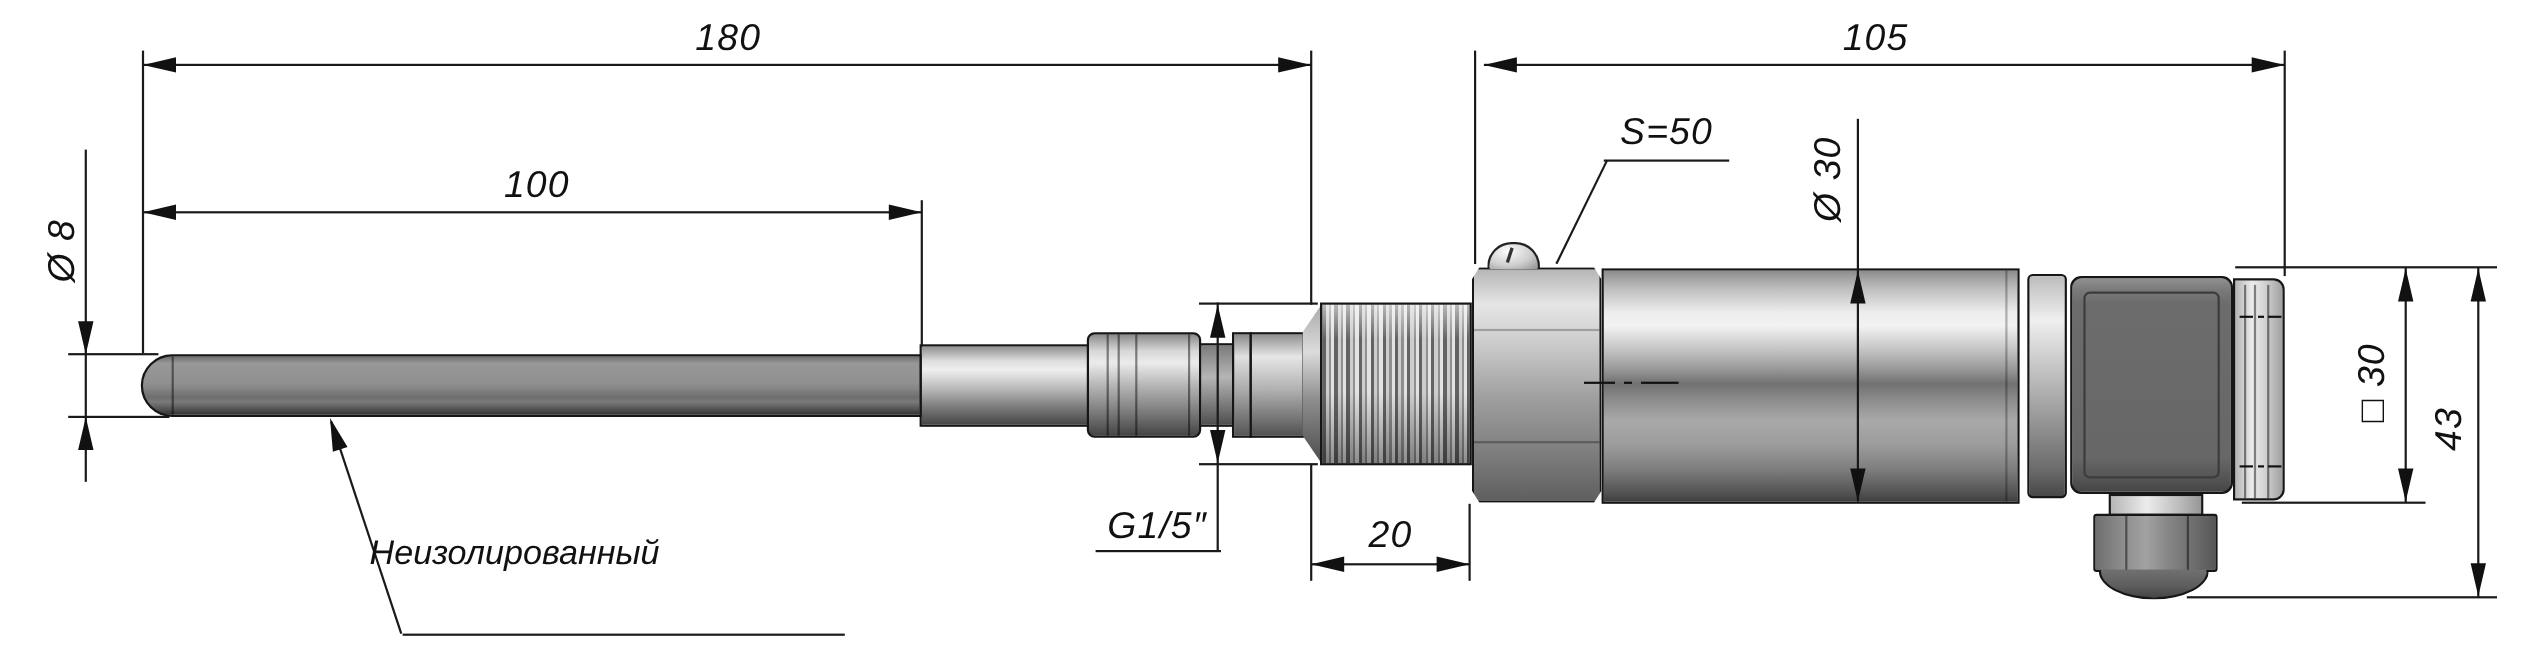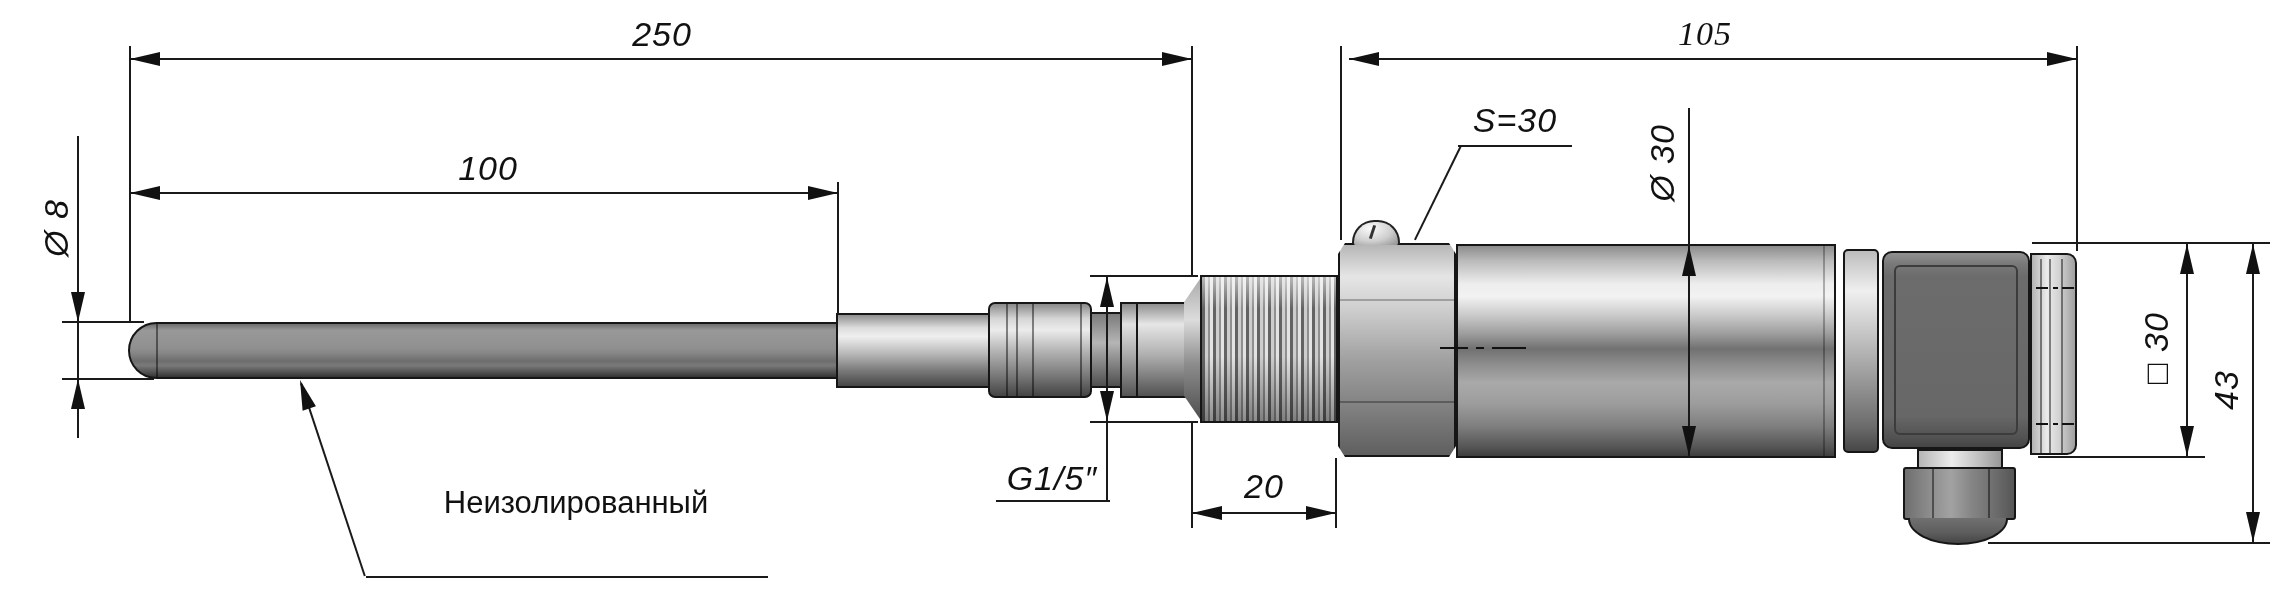--- a/index.html
+++ b/index.html
@@ -19,22 +19,22 @@
   .dimtext{
     position:absolute;font-style:italic;font-size:34px;line-height:36px;
     text-align:center;white-space:nowrap;letter-spacing:1px;
   }
   .vlabel{
     position:absolute;width:200px;height:40px;font-style:italic;font-size:34px;line-height:40px;
     text-align:center;white-space:nowrap;letter-spacing:1px;
     transform:rotate(-90deg);
   }
   .note{
-    position:absolute;left:369px;top:482px;width:414px;text-align:center;
-    font-size:31px;line-height:42px;white-space:nowrap;
+    position:absolute;left:336px;top:482px;width:414px;text-align:left;
+    font-style:italic;font-size:31px;line-height:42px;white-space:nowrap;
   }
   .leader{position:absolute;height:2px;background:#1a1a1a;transform-origin:0 0;}
 </style>
 </head>
 <body>
 
 <div id="canvas">
 
   <div class="part" style="left:128px;top:322px;width:710px;height:57px;border-radius:29px 0 0 29px;
               background:linear-gradient(180deg,#6e6e6e 0%,#989898 12%,#909090 45%,#868686 55%,#6d6d6d 70%,#7a7a7a 78%,#4f4f4f 92%,#343434 100%);"></div>
@@ -166,25 +166,25 @@
   <div class="ar ar-u" style="left:71px;top:379px;"></div>
   <div class="ar ar-u" style="left:1100px;top:277px;"></div>
   <div class="ar ar-d" style="left:1100px;top:391px;"></div>
   <div class="ar ar-u" style="left:1682px;top:246px;"></div>
   <div class="ar ar-d" style="left:1682px;top:426px;"></div>
   <div class="ar ar-u" style="left:2180px;top:244px;"></div>
   <div class="ar ar-d" style="left:2180px;top:426px;"></div>
   <div class="ar ar-u" style="left:2246px;top:244px;"></div>
   <div class="ar ar-d" style="left:2246px;top:512px;"></div>
 
-  <div class="dimtext" style="left:562px;top:16px;width:200px;">250</div>
-  <div class="dimtext" style="left:1605px;top:16px;width:200px;font-family:Liberation Serif, serif;">105</div>
+  <div class="dimtext" style="left:562px;top:16px;width:200px;">180</div>
+  <div class="dimtext" style="left:1605px;top:16px;width:200px;">105</div>
   <div class="dimtext" style="left:388px;top:150px;width:200px;font-style:italic;">100</div>
   <div class="dimtext" style="left:1164px;top:468px;width:200px;">20</div>
-  <div class="dimtext" style="left:1415px;top:102px;width:200px;">S=30</div>
+  <div class="dimtext" style="left:1415px;top:102px;width:200px;">S=50</div>
   <div class="dimtext" style="left:952px;top:460px;width:200px;">G1/5″</div>
 
   <div class="vlabel" style="left:-44px;top:208px;">Ø 8</div>
   <div class="vlabel" style="left:1562px;top:143px;">Ø 30</div>
   <div class="vlabel" style="left:2056px;top:328px;">□ 30</div>
   <div class="vlabel" style="left:2126px;top:370px;">43</div>
 
   <div class="note">
     <div>Неизолированный</div>
   </div>

